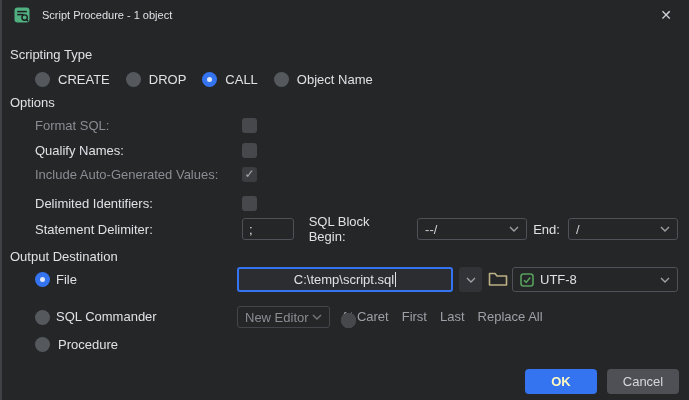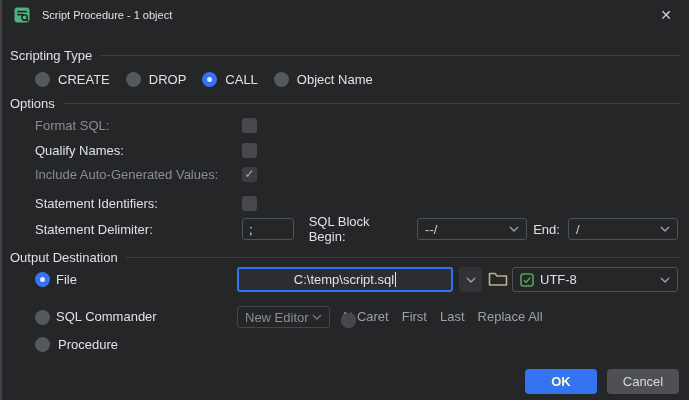--- a/index.html
+++ b/index.html
@@ -11,21 +11,21 @@
   }
   .edge-strip { position:absolute; left:0; top:0; width:2px; height:100%; background:#3f4144; }
 
   
   .titlebar { position:absolute; top:0; left:0; right:0; height:30px; display:flex; align-items:center; padding-left:14px; }
   .title-icon { width:16px; height:16px; margin-right:12px; flex:0 0 auto; }
   .title-text { font-size:11px; color:#DFE1E5; }
   .close-btn { position:absolute; right:14px; top:6px; width:18px; height:18px; display:flex; align-items:center; justify-content:center; color:#CED0D6; font-size:14px; cursor:default; }
 
   
-  .section-header { position:absolute; left:10px; right:8px; height:16px; display:flex; align-items:center; }
+  .section-header { position:absolute; left:10px; right:8px; height:16px; display:flex; align-items:flex-start;flex-direction:column; }
   .section-header .line { flex:1; height:1px; background:#3b3e42; margin-left:8px; }
   .hdr-scripting { top:47px; }
   .hdr-options { top:95px; }
   .hdr-output { top:249px; }
 
   
   .radio { width:15px; height:15px; border-radius:50%; background:#55585c; position:relative; flex:0 0 auto; }
   .radio.selected { background:#3574F0; }
   .radio.selected::after { content:""; position:absolute; left:5px; top:5px; width:5px; height:5px; border-radius:50%; background:#dfe6f5; }
   .radio.disabled { background:#46484c; }
@@ -144,21 +144,21 @@
   </div>
   <div class="row opt-row row-qualify">
     <span class="opt-label">Qualify Names:</span>
     <div class="checkbox"></div>
   </div>
   <div class="row opt-row row-include">
     <span class="opt-label dim">Include Auto-Generated Values:</span>
     <div class="checkbox checked">✓</div>
   </div>
   <div class="row opt-row row-delim">
-    <span class="opt-label">Statement Identifiers:</span>
+    <span class="opt-label">Delimited Identifiers:</span>
     <div class="checkbox"></div>
   </div>
 
   <div class="row row-stmt">
     <span class="opt-label">Statement Delimiter:</span>
     <div class="text-field stmt-input">
       <span>;</span>
     </div>
     <span class="lbl-begin">SQL Block Begin:</span>
     <div class="combo combo-begin">

